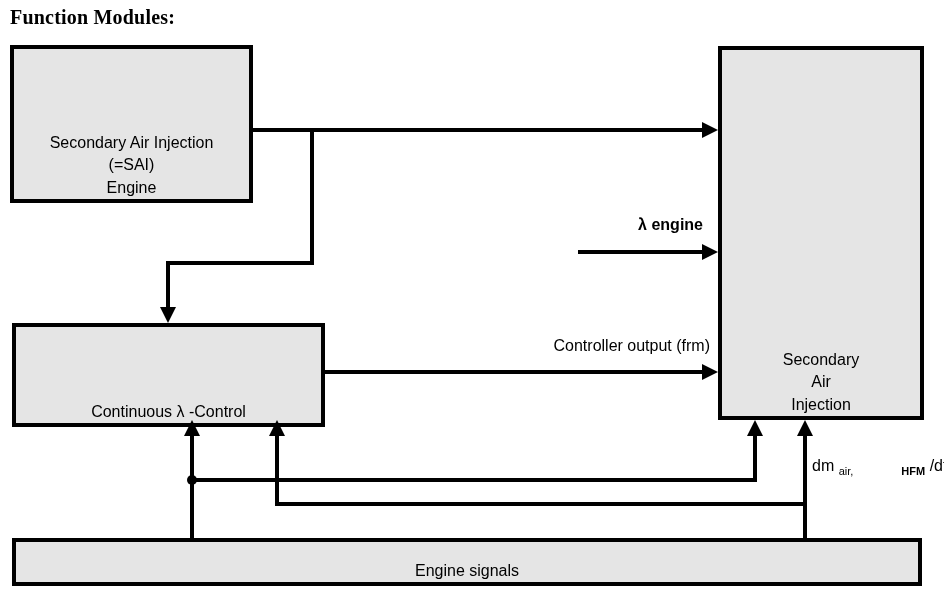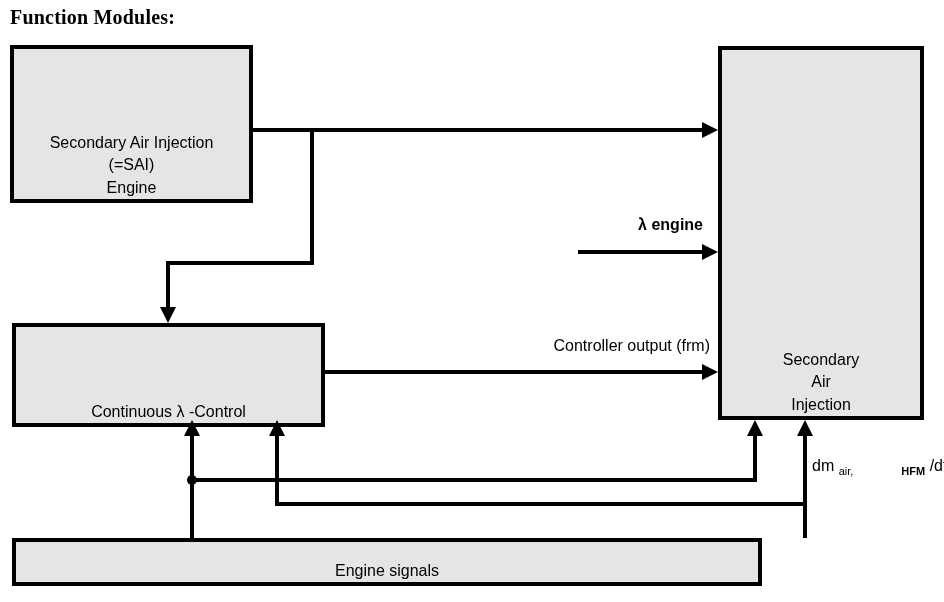--- a/index.html
+++ b/index.html
@@ -76,21 +76,21 @@
   <div class="box" style="left:12px; top:323px; width:313px; height:104px;">
     <div>Continuous λ -Control</div>
   </div>
 
   <div class="box" style="left:718px; top:46px; width:206px; height:374px;">
     <div>Secondary</div>
     <div>Air</div>
     <div>Injection</div>
   </div>
 
-  <div class="box" style="left:12px; top:538px; width:750px; height:48px;">
+  <div class="box" style="left:12px; top:538px; width:910px; height:48px;">
     <div>Engine signals</div>
   </div>
 
   <div class="hline" style="left:253px; top:128px; width:452px;"></div>
   <div class="arr arr-r" style="left:702px; top:122px;"></div>
 
   <div class="vline" style="left:310px; top:128px; height:137px;"></div>
   <div class="hline" style="left:166px; top:261px; width:148px;"></div>
   <div class="vline" style="left:166px; top:261px; height:49px;"></div>
   <div class="arr arr-d" style="left:160px; top:307px;"></div>

